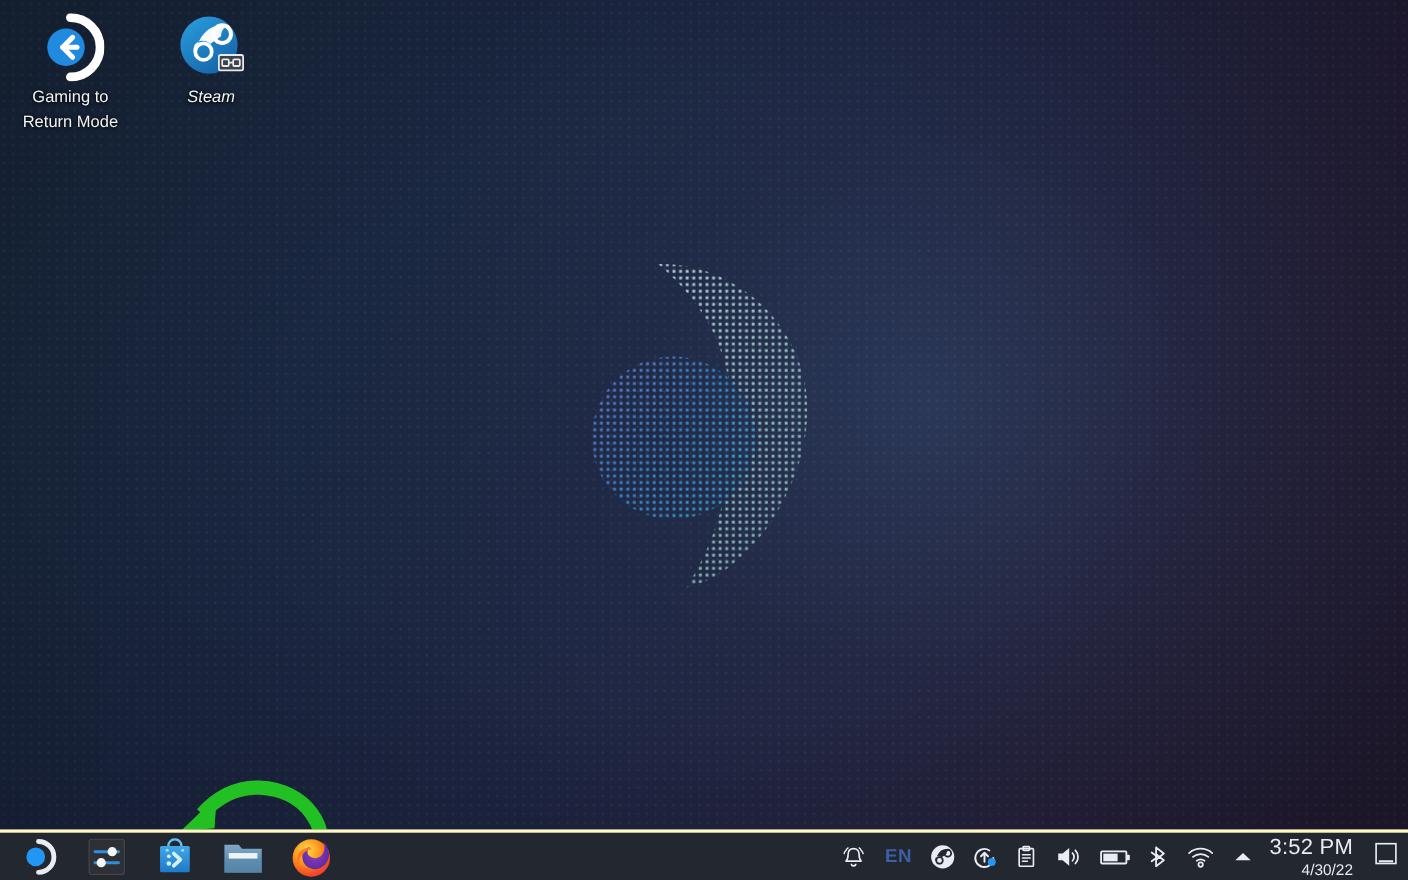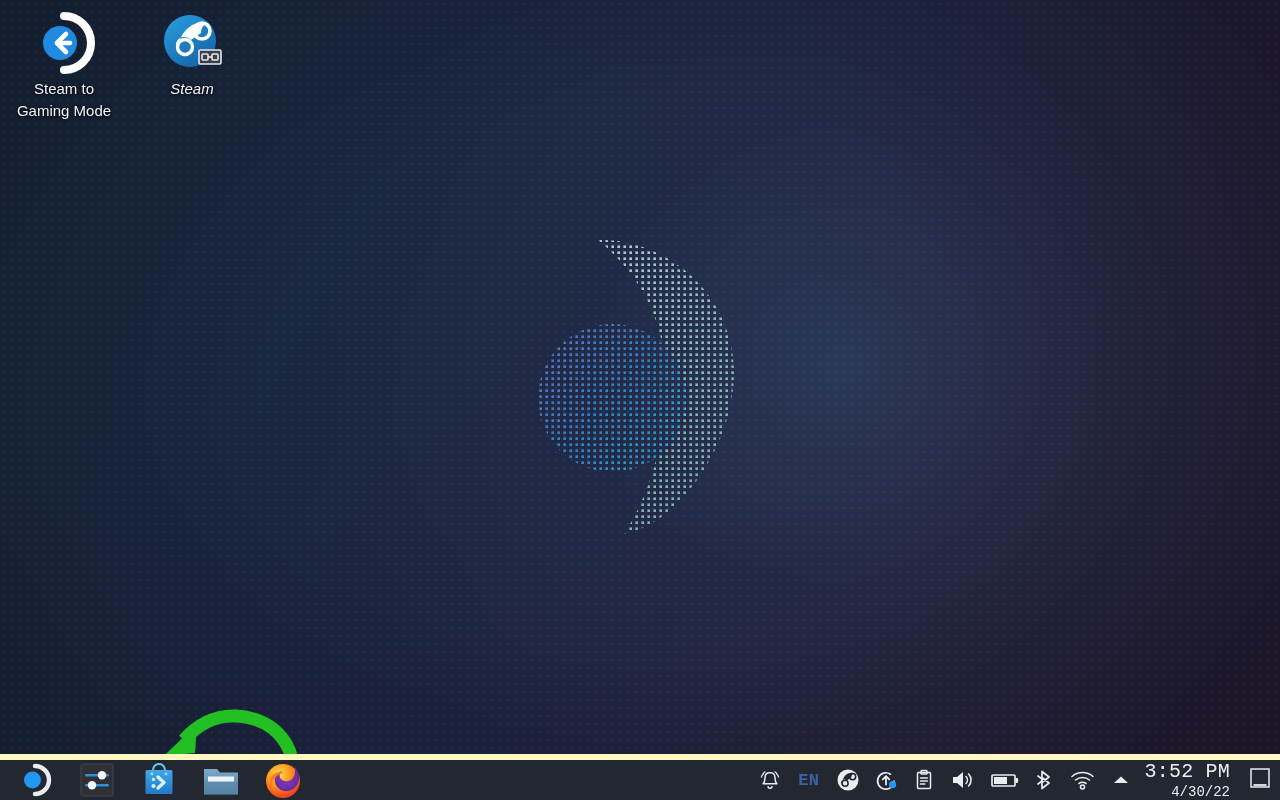--- a/index.html
+++ b/index.html
@@ -53,22 +53,21 @@
   #annotation{
     position:absolute; left:150px; top:706px; width:170px; height:90px;
     pointer-events:none;
   }
 
   
   #panel{
     position:absolute; left:0; bottom:0; width:1280px; height:46px;
     background:#232730;
     display:flex; align-items:center;
-    border-top:6px solid #fef9c3;
-    font-family:Liberation Mono, monospace;
+    border-top:3px solid #fef9c3;
   }
   #launchers{ display:flex; align-items:center; height:46px; padding-left:4px; }
   .launcher{
     width:62px; height:46px;
     display:flex; align-items:center; justify-content:center;
     cursor:pointer;
   }
   .launcher svg{ display:block; }
 
   #panel-spacer{ flex:1 1 auto; height:46px; }
@@ -149,22 +148,22 @@
   <div class="desk-icon" id="icon-gaming">
     <span class="glyph">
       <svg width="62" height="62" viewBox="0 0 62 62" xmlns="http://www.w3.org/2000/svg">
         <path d="M31 4 A27 27 0 0 1 31 58" fill="none" stroke="#ffffff" stroke-width="8" stroke-linecap="round"></path>
         <circle cx="27" cy="31" r="17" fill="#1f8ae0"></circle>
         <path d="M33 22 L24 31 L33 40" fill="none" stroke="#ffffff" stroke-width="4.6" stroke-linecap="round" stroke-linejoin="round"></path>
         <path d="M24 31 L37 31" stroke="#ffffff" stroke-width="4.6" stroke-linecap="round"></path>
       </svg>
     </span>
     <span class="label">
-      <span>Steam to</span><br>
-      <span>Gaming Mode</span>
+      <span>Gaming to</span><br>
+      <span>Return Mode</span>
     </span>
   </div>
 
   <div class="desk-icon" id="icon-steam">
     <span class="glyph">
       <svg width="62" height="62" viewBox="0 0 62 62" xmlns="http://www.w3.org/2000/svg">
         <defs>
           <linearGradient id="stmG" x1="0" y1="0" x2="0.7" y2="1">
             <stop offset="0%" stop-color="#2a9fe0"></stop>
             <stop offset="100%" stop-color="#1565a8"></stop>

